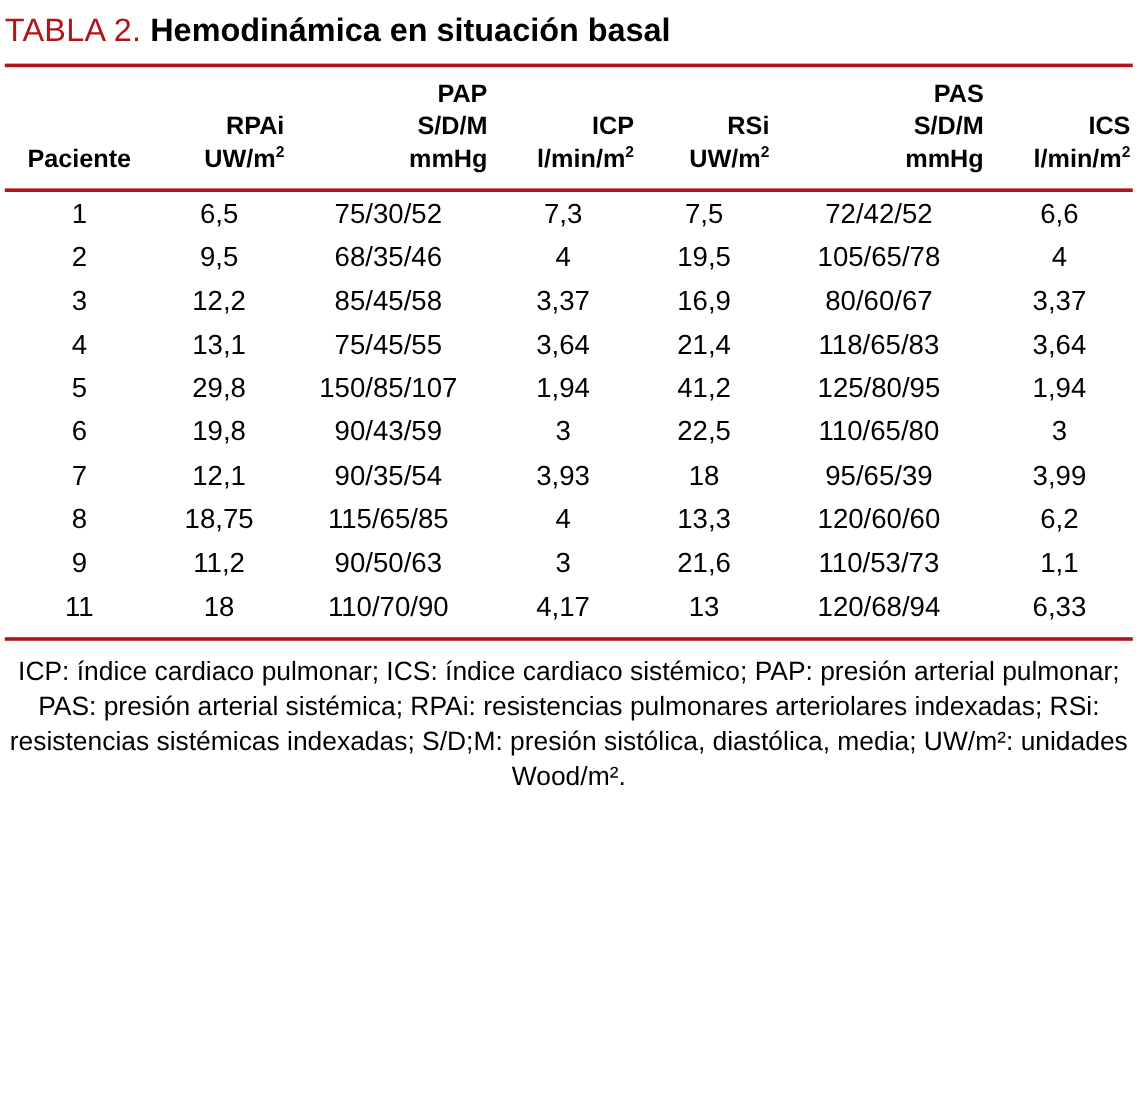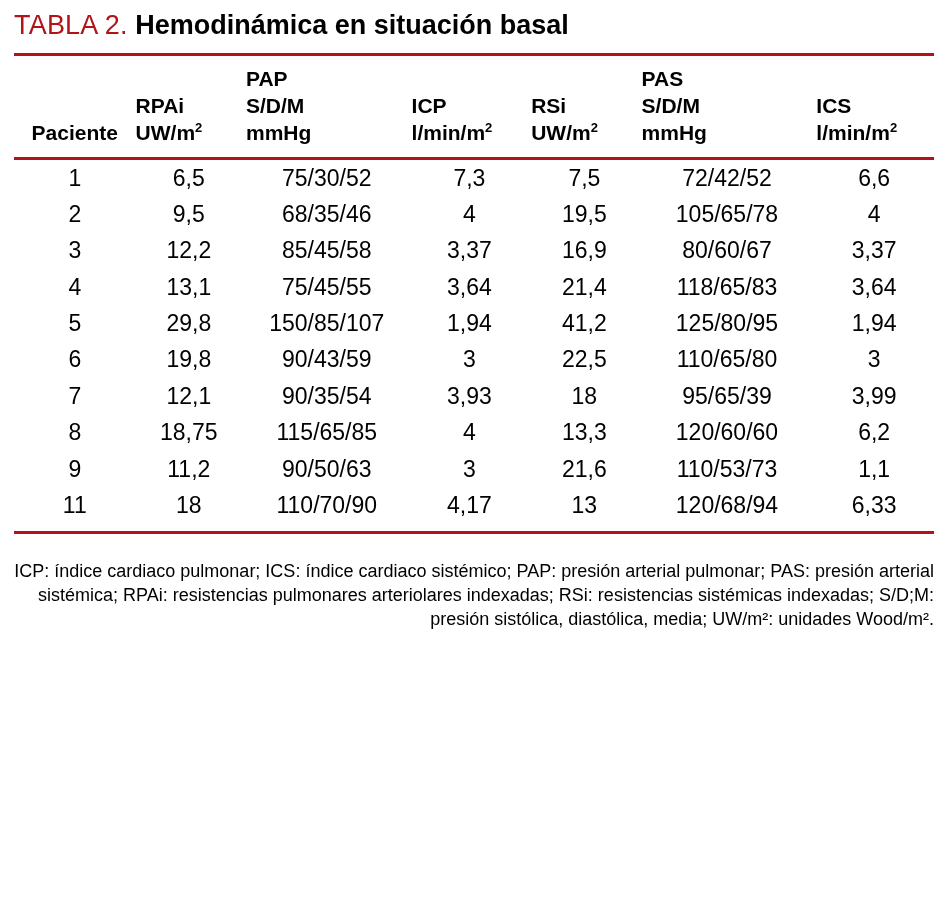--- a/index.html
+++ b/index.html
@@ -10,21 +10,21 @@
   body {
     width: 948px;
     height: 912px;
     font-family: "Liberation Sans", sans-serif;
     color: #000000;
     overflow: hidden;
   }
   .table-wrap {
     width: 948px;
     box-sizing: border-box;
-    padding: 0 14px;
+    padding: 0 4px;
   }
   .title-line {
     padding: 10px 0 12px 0;
     font-size: 27px;
     line-height: 1.15;
     white-space: nowrap;
   }
   .title-label {
     color: #b01419;
     font-weight: normal;
@@ -47,21 +47,21 @@
     width: 100%;
   }
   table.data {
     width: 100%;
     border-collapse: collapse;
     table-layout: fixed;
   }
   table.data th {
     font-size: 21px;
     font-weight: bold;
-    text-align: left;
+    text-align: right;
     vertical-align: bottom;
     padding: 10px 2px 10px 2px;
     line-height: 1.28;
   }
   table.data td {
     font-size: 23px;
     text-align: center;
     padding: 3px 2px;
     line-height: 1.32;
     white-space: nowrap;
@@ -76,25 +76,24 @@
   }
   sup {
     font-size: 0.62em;
     vertical-align: super;
     line-height: 0;
   }
   .head-row th {
     padding-bottom: 12px;
   }
   .footnote {
-    font-size: 18px;
+    font-size: 22px;
     line-height: 1.32;
     padding: 11px 0 0 0;
-    text-align: right;
-    margin-top: 15px;
+    text-align: center;
   }
   .spacer-after-body {
     height: 8px;
   }
 </style>
 </head>
 <body>
 
 <div class="table-wrap">
 

